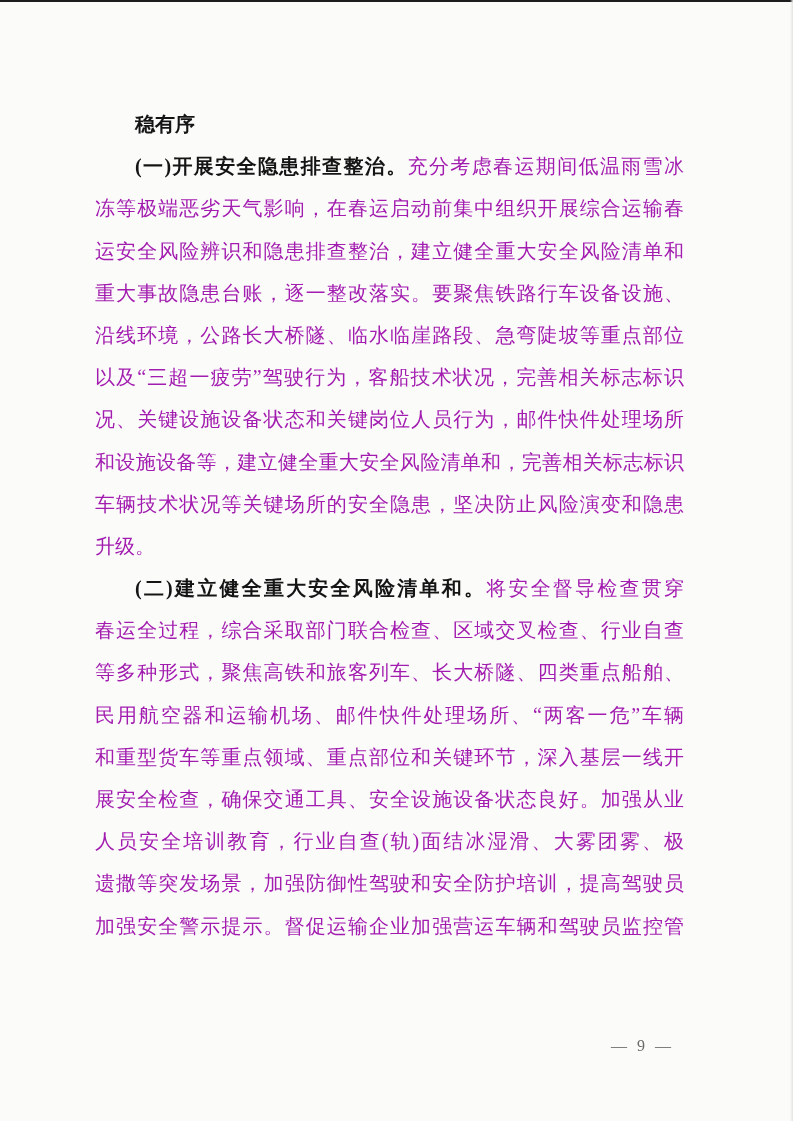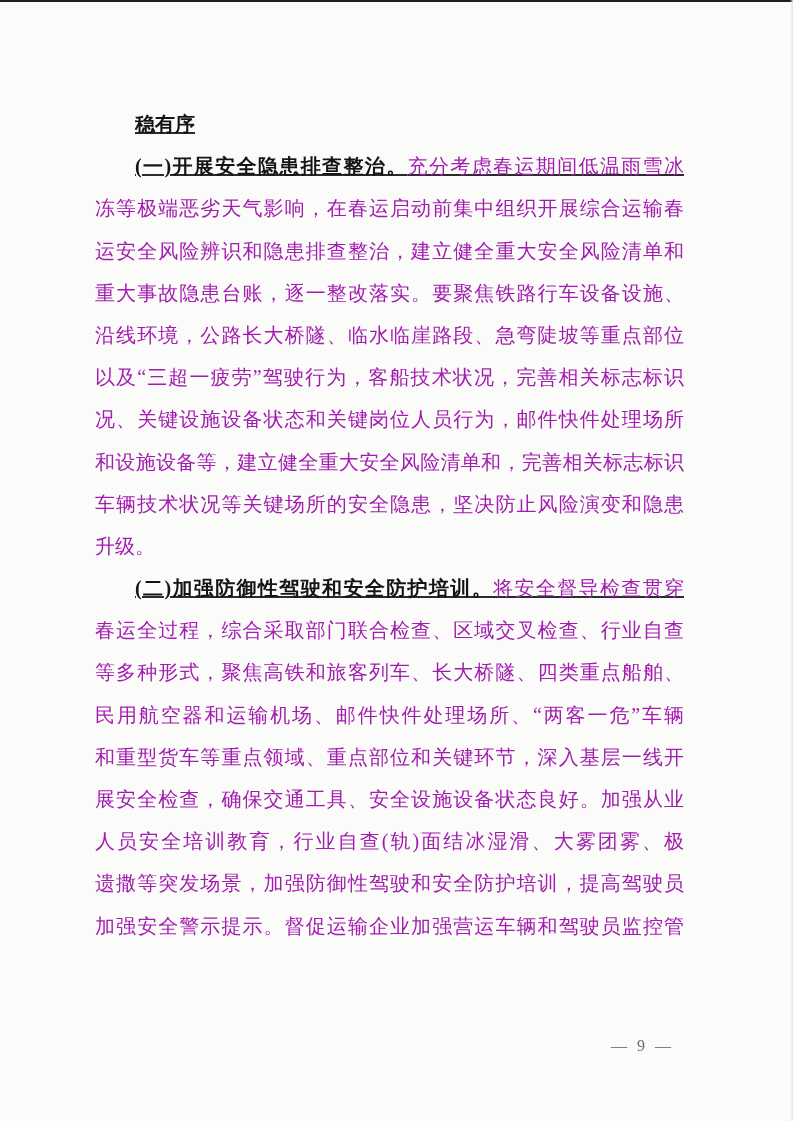--- a/index.html
+++ b/index.html
@@ -42,21 +42,20 @@
     font-size: 20px;
     white-space: normal;
     overflow: hidden;
   }
   .line.fill {
     text-align: justify;
     text-align-last: justify;
   }
   .line.indent {
     text-indent: 2em;
-    text-decoration: underline;
   }
   .lead {
     font-weight: 700;
     color: #141414;
   }
   .body-text {
     color: #a21caf;
   }
   .page-number {
     position: absolute;
@@ -82,21 +81,21 @@
       <div class="line fill indent"><span class="lead">(一)开展安全隐患排查整治。</span><span class="body-text">充分考虑春运期间低温雨雪冰</span></div>
       <div class="line fill"><span class="body-text">冻等极端恶劣天气影响，在春运启动前集中组织开展综合运输春</span></div>
       <div class="line fill"><span class="body-text">运安全风险辨识和隐患排查整治，建立健全重大安全风险清单和</span></div>
       <div class="line fill"><span class="body-text">重大事故隐患台账，逐一整改落实。要聚焦铁路行车设备设施、</span></div>
       <div class="line fill"><span class="body-text">沿线环境，公路长大桥隧、临水临崖路段、急弯陡坡等重点部位</span></div>
       <div class="line fill"><span class="body-text">以及“三超一疲劳”驾驶行为，客船技术状况，完善相关标志标识</span></div>
       <div class="line fill"><span class="body-text">况、关键设施设备状态和关键岗位人员行为，邮件快件处理场所</span></div>
       <div class="line fill"><span class="body-text">和设施设备等，建立健全重大安全风险清单和，完善相关标志标识</span></div>
       <div class="line fill"><span class="body-text">车辆技术状况等关键场所的安全隐患，坚决防止风险演变和隐患</span></div>
       <div class="line"><span class="body-text">升级。</span></div>
-      <div class="line fill indent"><span class="lead">(二)加强防御性驾驶和安全防护培训。</span><span class="body-text">将安全督导检查贯穿</span></div>
+      <div class="line fill indent"><span class="lead">(二)建立健全重大安全风险清单和。</span><span class="body-text">将安全督导检查贯穿</span></div>
       <div class="line fill"><span class="body-text">春运全过程，综合采取部门联合检查、区域交叉检查、行业自查</span></div>
       <div class="line fill"><span class="body-text">等多种形式，聚焦高铁和旅客列车、长大桥隧、四类重点船舶、</span></div>
       <div class="line fill"><span class="body-text">民用航空器和运输机场、邮件快件处理场所、“两客一危”车辆</span></div>
       <div class="line fill"><span class="body-text">和重型货车等重点领域、重点部位和关键环节，深入基层一线开</span></div>
       <div class="line fill"><span class="body-text">展安全检查，确保交通工具、安全设施设备状态良好。加强从业</span></div>
       <div class="line fill"><span class="body-text">人员安全培训教育，行业自查(轨)面结冰湿滑、大雾团雾、极</span></div>
       <div class="line fill"><span class="body-text">遗撒等突发场景，加强防御性驾驶和安全防护培训，提高驾驶员</span></div>
       <div class="line fill"><span class="body-text">加强安全警示提示。督促运输企业加强营运车辆和驾驶员监控管</span></div>
     </div>
 

